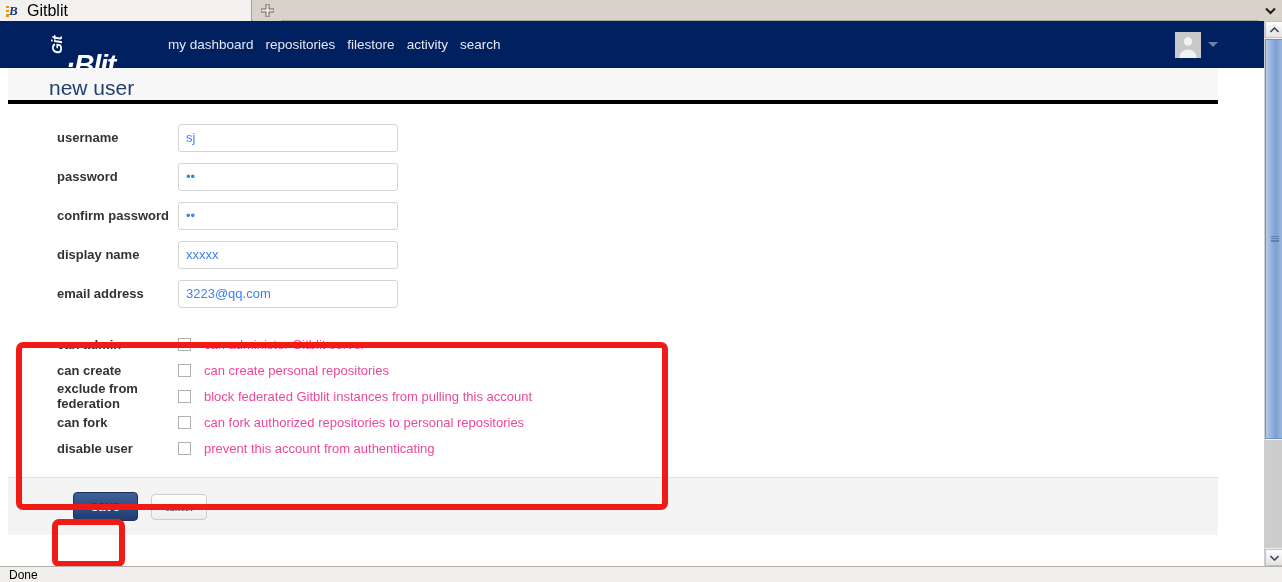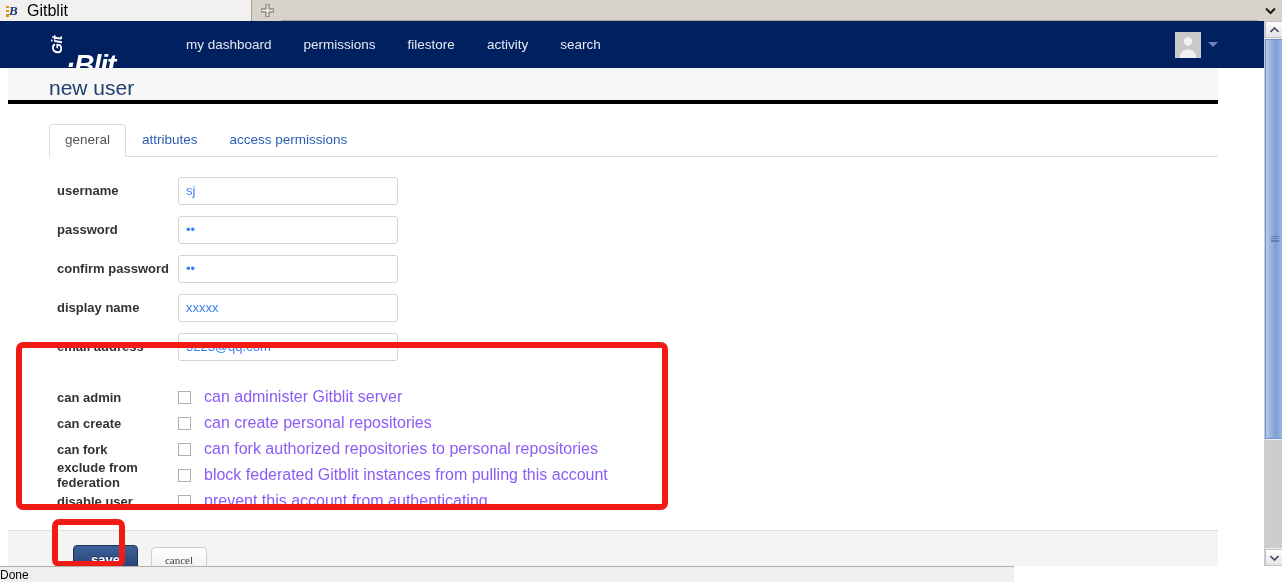--- a/index.html
+++ b/index.html
@@ -94,23 +94,23 @@
     width: 26px; text-align: center;
     margin-right: -4px;
   }
   #brand-blit {
     font: italic 900 28px/28px "Liberation Sans", sans-serif;
     color: #ffffff;
     letter-spacing: -1px;
     margin-top: 40px;
   }
   #main-nav {
-    position: absolute; left: 186px; top: 0;
+    position: absolute; left: 168px; top: 0;
     height: 47px;
-    display: flex; align-items: center; gap: 32px;
+    display: flex; align-items: center; gap: 12px;
   }
   #main-nav a {
     color: #e6e9f2;
     font-size: 13.5px;
     text-decoration: none;
     white-space: nowrap;
   }
   #user-menu {
     position: absolute; right: 46px; top: 0;
     height: 47px;
@@ -222,22 +222,22 @@
     flex: 0 0 auto;
   }
   .check-box {
     width: 13px; height: 13px;
     border: 1px solid #b0b0b0;
     background: #fff;
     flex: 0 0 auto;
     margin-right: 13px;
   }
   .check-desc {
-    font-size: 16px;
-    color: #8b5cf6;
+    font-size: 13px;
+    color: #ec4899;
     white-space: nowrap;
   }
 
   
   #button-bar {
     margin-top: 16px;
     height: 58px;
     background: #f4f4f4;
     border-top: 1px solid #e2e2e2;
     display: flex; align-items: center;
@@ -281,27 +281,27 @@
     width: 652px; height: 168px;
   }
   #annotation-save {
     left: 52px; top: 519px;
     width: 73px; height: 48px;
   }
 
   
   #status-bar {
     position: absolute; left: 0; top: 566px;
-    width: 1014px; height: 16px;
+    width: 1282px; height: 16px;
     background: #f0efed;
     border-top: 1px solid #b4b0a8;
     font-size: 12px;
     color: #000;
     display: flex; align-items: center;
-    padding-left: 0;
+    padding-left: 9px;
     z-index: 60;
   }
 
   
   #page-scrollbar {
     position: absolute; right: 0; top: 21px;
     width: 18px; height: 545px;
     background: #f0f0f0;
     border-left: 1px solid #cfcfcf;
     z-index: 50;
@@ -360,21 +360,21 @@
 <div id="page-viewport">
 
   <div id="site-header">
     <div id="brand-logo">
       <span id="brand-git">Git</span>
       <span id="brand-blit">·Blit</span>
     </div>
 
     <nav id="main-nav">
       <a href="#">my dashboard</a>
-      <a href="#">permissions</a>
+      <a href="#">repositories</a>
       <a href="#">filestore</a>
       <a href="#">activity</a>
       <a href="#">search</a>
     </nav>
 
     <div id="user-menu">
       <span id="avatar">
         <svg width="26" height="26" viewBox="0 0 26 26">
           <rect width="26" height="26" fill="#c9c9c9"></rect>
           <circle cx="13" cy="9.5" r="4.2" fill="#f2f2f2"></circle>
@@ -384,25 +384,20 @@
       <span class="caret-down"></span>
     </div>
   </div>
 
   <div id="content-container">
 
     <div id="page-title-bar">
       <span id="page-title">new user</span>
     </div>
 
-    <div id="tab-row">
-      <div class="nav-tab active">general</div>
-      <div class="nav-tab">attributes</div>
-      <div class="nav-tab">access permissions</div>
-    </div>
 
     <form id="user-form">
 
       <div class="form-row">
         <label class="form-label">username</label>
         <input class="form-input" type="text" value="sj" style="">
       </div>
 
       <div class="form-row">
         <label class="form-label">password</label>
@@ -432,29 +427,29 @@
           <span class="check-desc">can administer Gitblit server</span>
         </div>
 
         <div class="check-row">
           <label class="check-label">can create</label>
           <span class="check-box"></span>
           <span class="check-desc">can create personal repositories</span>
         </div>
 
         <div class="check-row">
+          <label class="check-label">exclude from federation</label>
+          <span class="check-box"></span>
+          <span class="check-desc">block federated Gitblit instances from pulling this account</span>
+        </div>
+
+        <div class="check-row">
           <label class="check-label">can fork</label>
           <span class="check-box"></span>
           <span class="check-desc">can fork authorized repositories to personal repositories</span>
-        </div>
-
-        <div class="check-row">
-          <label class="check-label">exclude from federation</label>
-          <span class="check-box"></span>
-          <span class="check-desc">block federated Gitblit instances from pulling this account</span>
         </div>
 
         <div class="check-row">
           <label class="check-label">disable user</label>
           <span class="check-box"></span>
           <span class="check-desc">prevent this account from authenticating</span>
         </div>
 
       </div>
 

